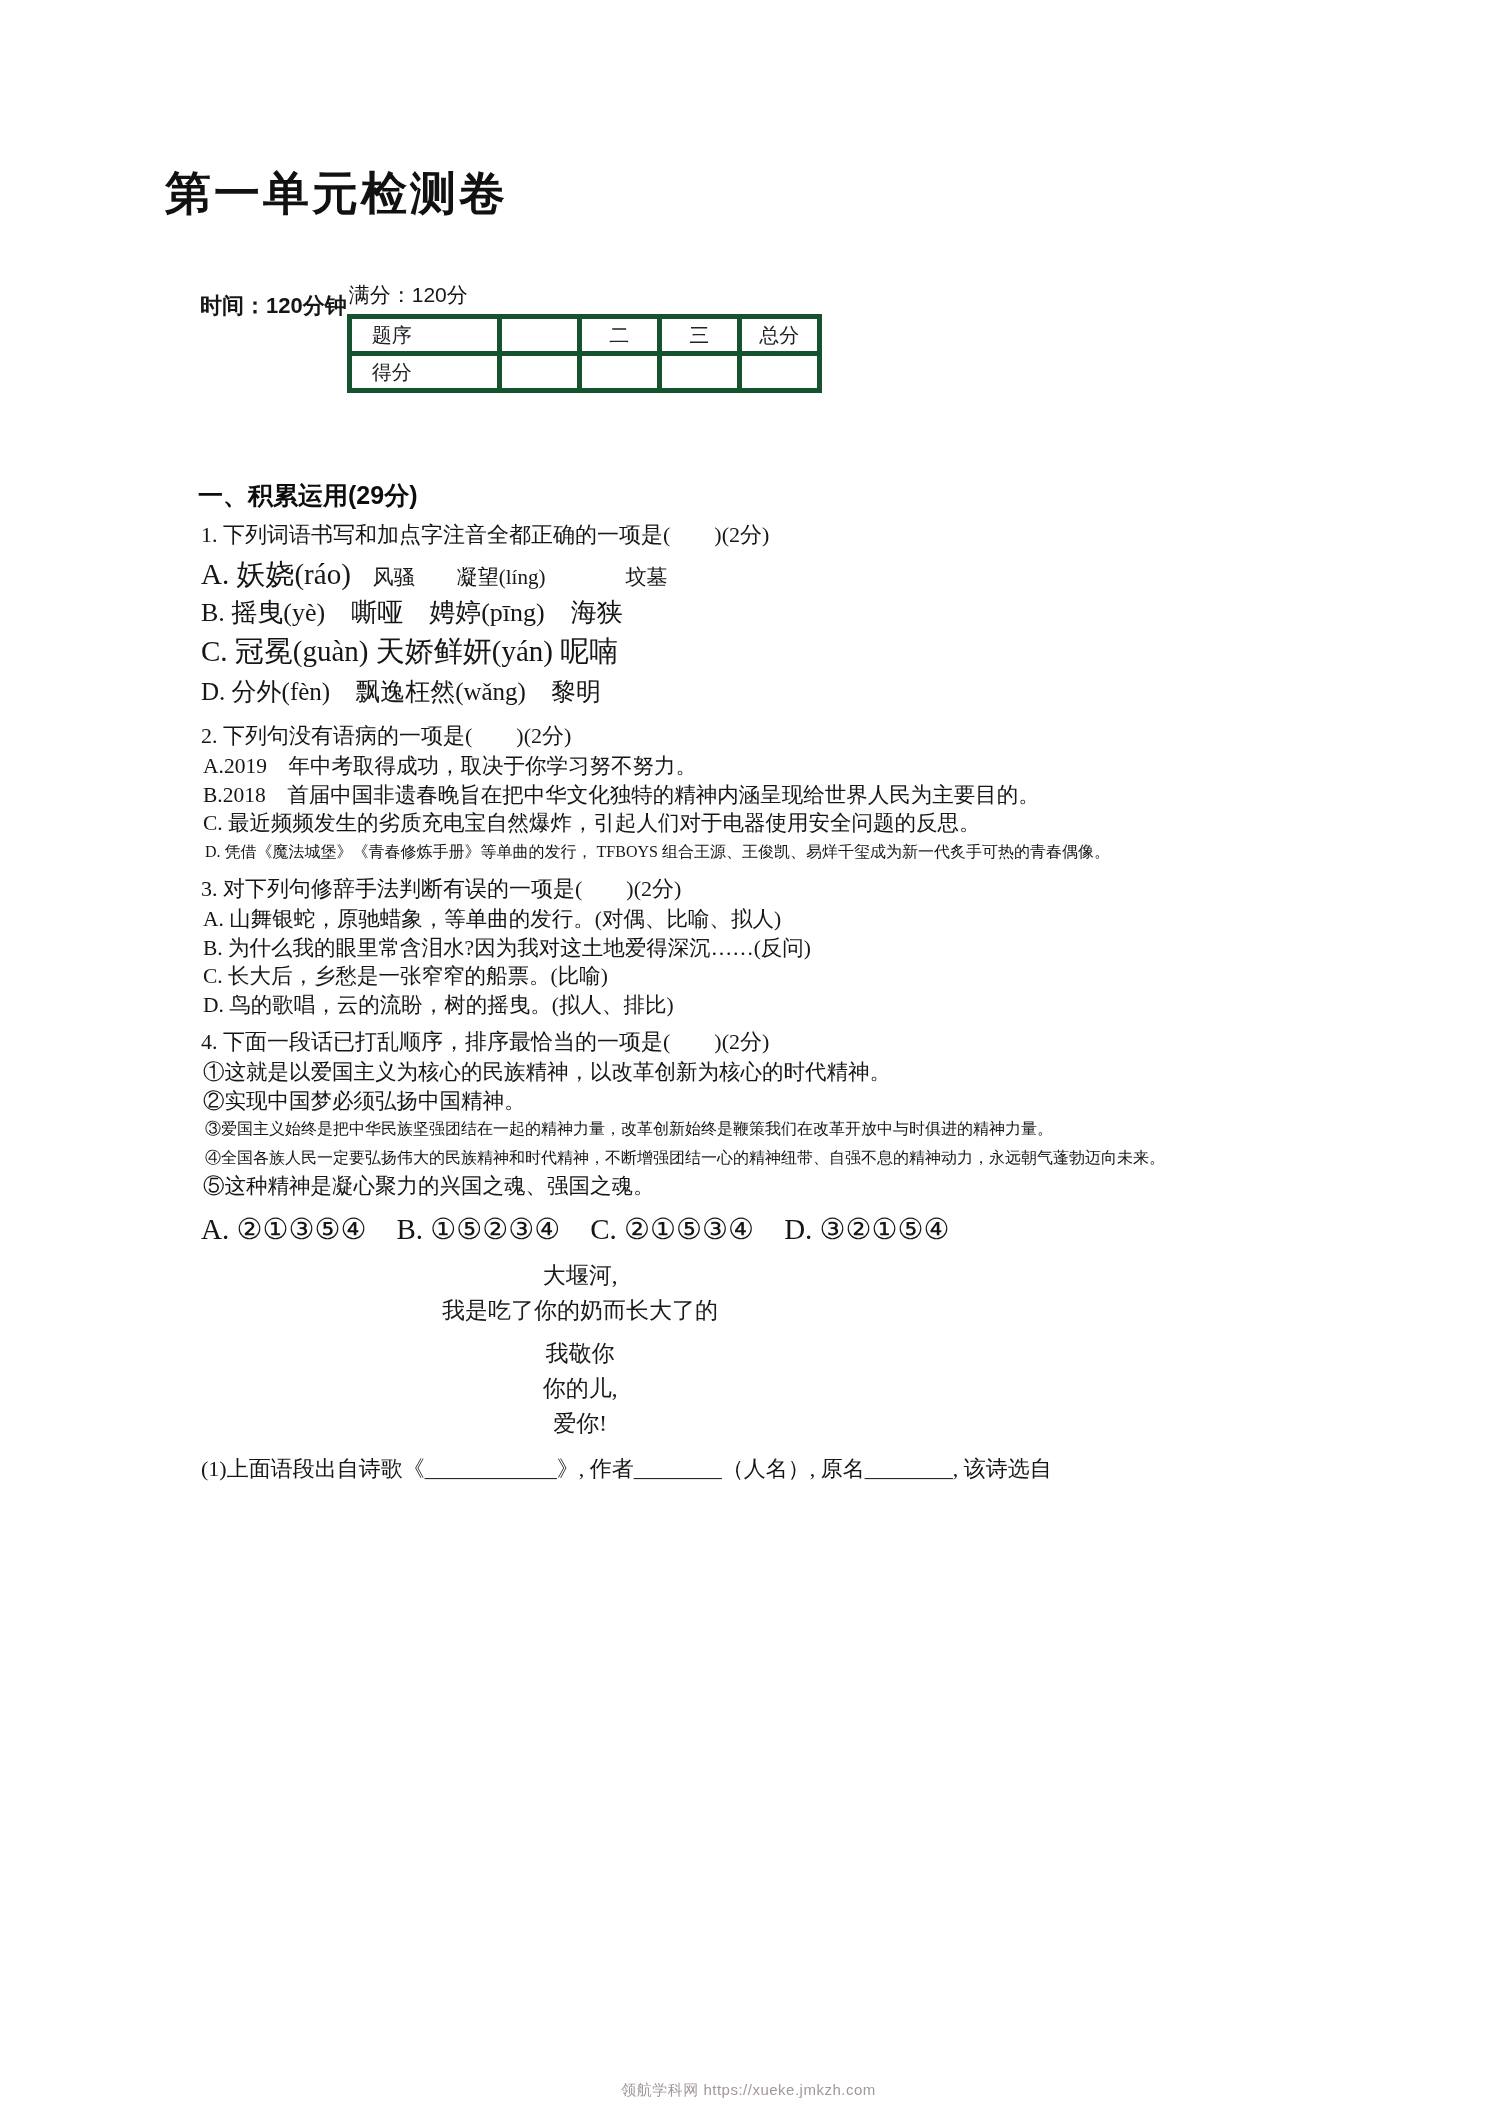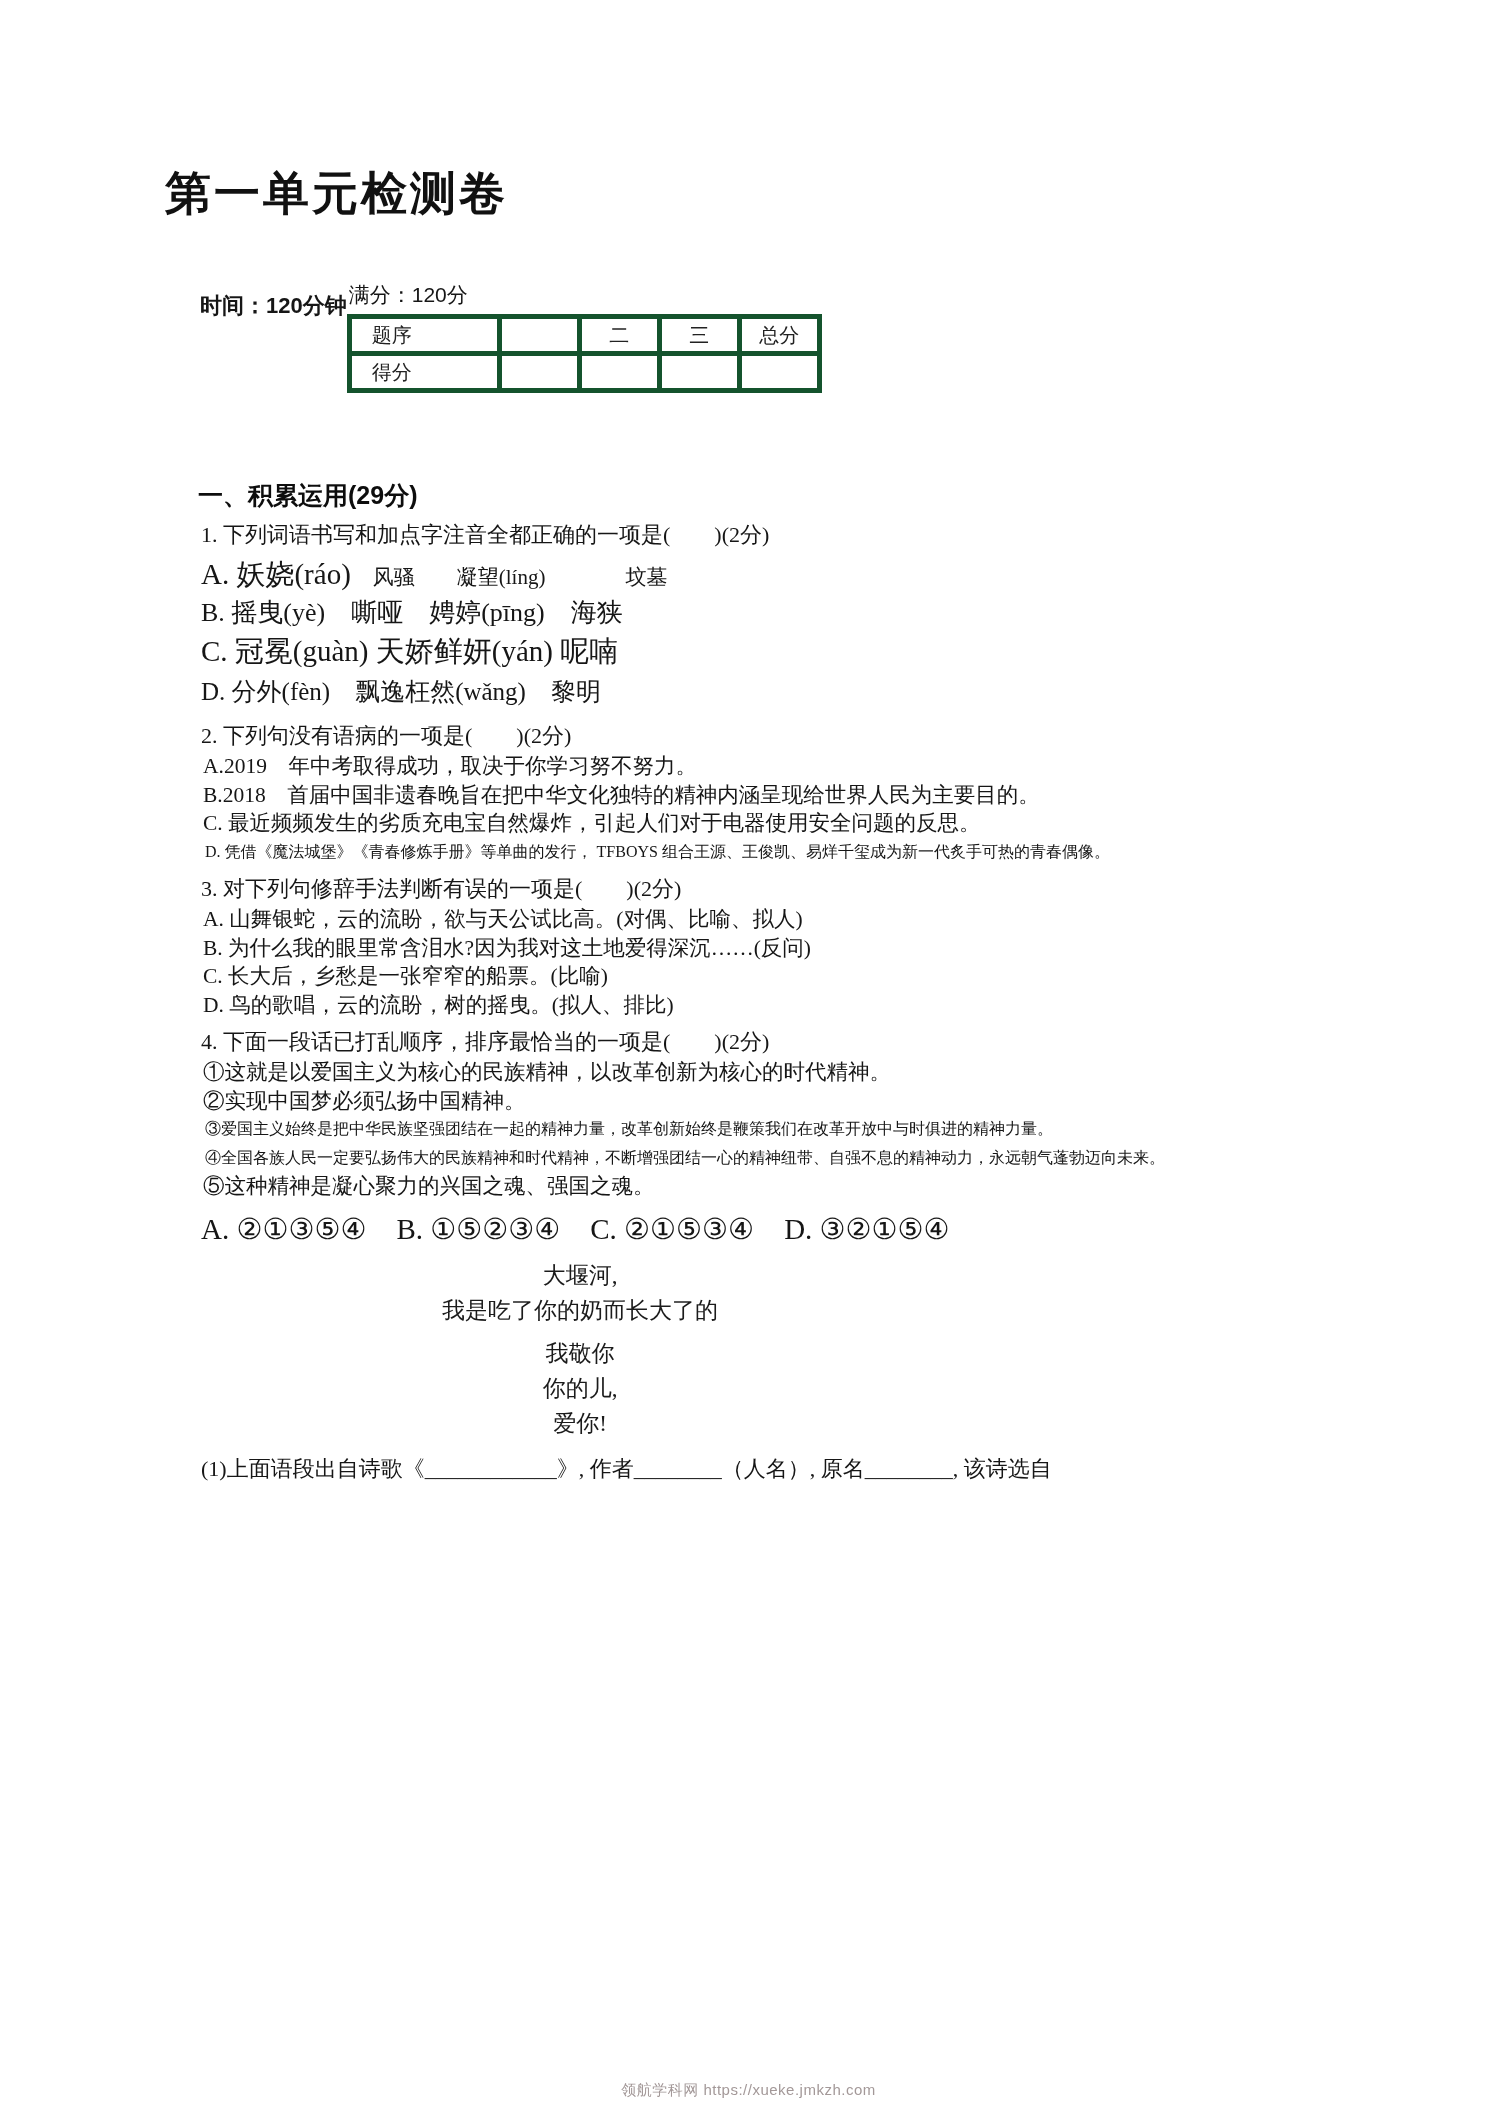--- a/index.html
+++ b/index.html
@@ -109,21 +109,21 @@
   <p class="q1-opt q1-c">C. 冠冕(guàn) 天娇鲜妍(yán) 呢喃</p>
   <p class="q1-opt q1-d">D. 分外(fèn)　飘逸枉然(wǎng)　黎明</p>
 
   <p class="stem">2. 下列句没有语病的一项是(　　)(2分)</p>
   <p class="body-line">A.2019　年中考取得成功，取决于你学习努不努力。</p>
   <p class="body-line">B.2018　首届中国非遗春晚旨在把中华文化独特的精神内涵呈现给世界人民为主要目的。</p>
   <p class="body-line">C. 最近频频发生的劣质充电宝自然爆炸，引起人们对于电器使用安全问题的反思。</p>
   <p class="para">D. 凭借《魔法城堡》《青春修炼手册》等单曲的发行， TFBOYS 组合王源、王俊凯、易烊千玺成为新一代炙手可热的青春偶像。</p>
 
   <p class="stem">3. 对下列句修辞手法判断有误的一项是(　　)(2分)</p>
-  <p class="body-line">A. 山舞银蛇，云的流盼，欲与天公试比高。(对偶、比喻、拟人)</p>
+  <p class="body-line">A. 山舞银蛇，原驰蜡象，等单曲的发行。(对偶、比喻、拟人)</p>
   <p class="body-line">B. 为什么我的眼里常含泪水?因为我对这土地爱得深沉……(反问)</p>
   <p class="body-line">C. 长大后，乡愁是一张窄窄的船票。(比喻)</p>
   <p class="body-line">D. 鸟的歌唱，云的流盼，树的摇曳。(拟人、排比)</p>
 
   <p class="stem">4. 下面一段话已打乱顺序，排序最恰当的一项是(　　)(2分)</p>
   <p class="body-line">①这就是以爱国主义为核心的民族精神，以改革创新为核心的时代精神。</p>
   <p class="body-line">②实现中国梦必须弘扬中国精神。</p>
   <p class="para">③爱国主义始终是把中华民族坚强团结在一起的精神力量，改革创新始终是鞭策我们在改革开放中与时俱进的精神力量。</p>
   <p class="para">④全国各族人民一定要弘扬伟大的民族精神和时代精神，不断增强团结一心的精神纽带、自强不息的精神动力，永远朝气蓬勃迈向未来。</p>
   <p class="body-line">⑤这种精神是凝心聚力的兴国之魂、强国之魂。</p>

